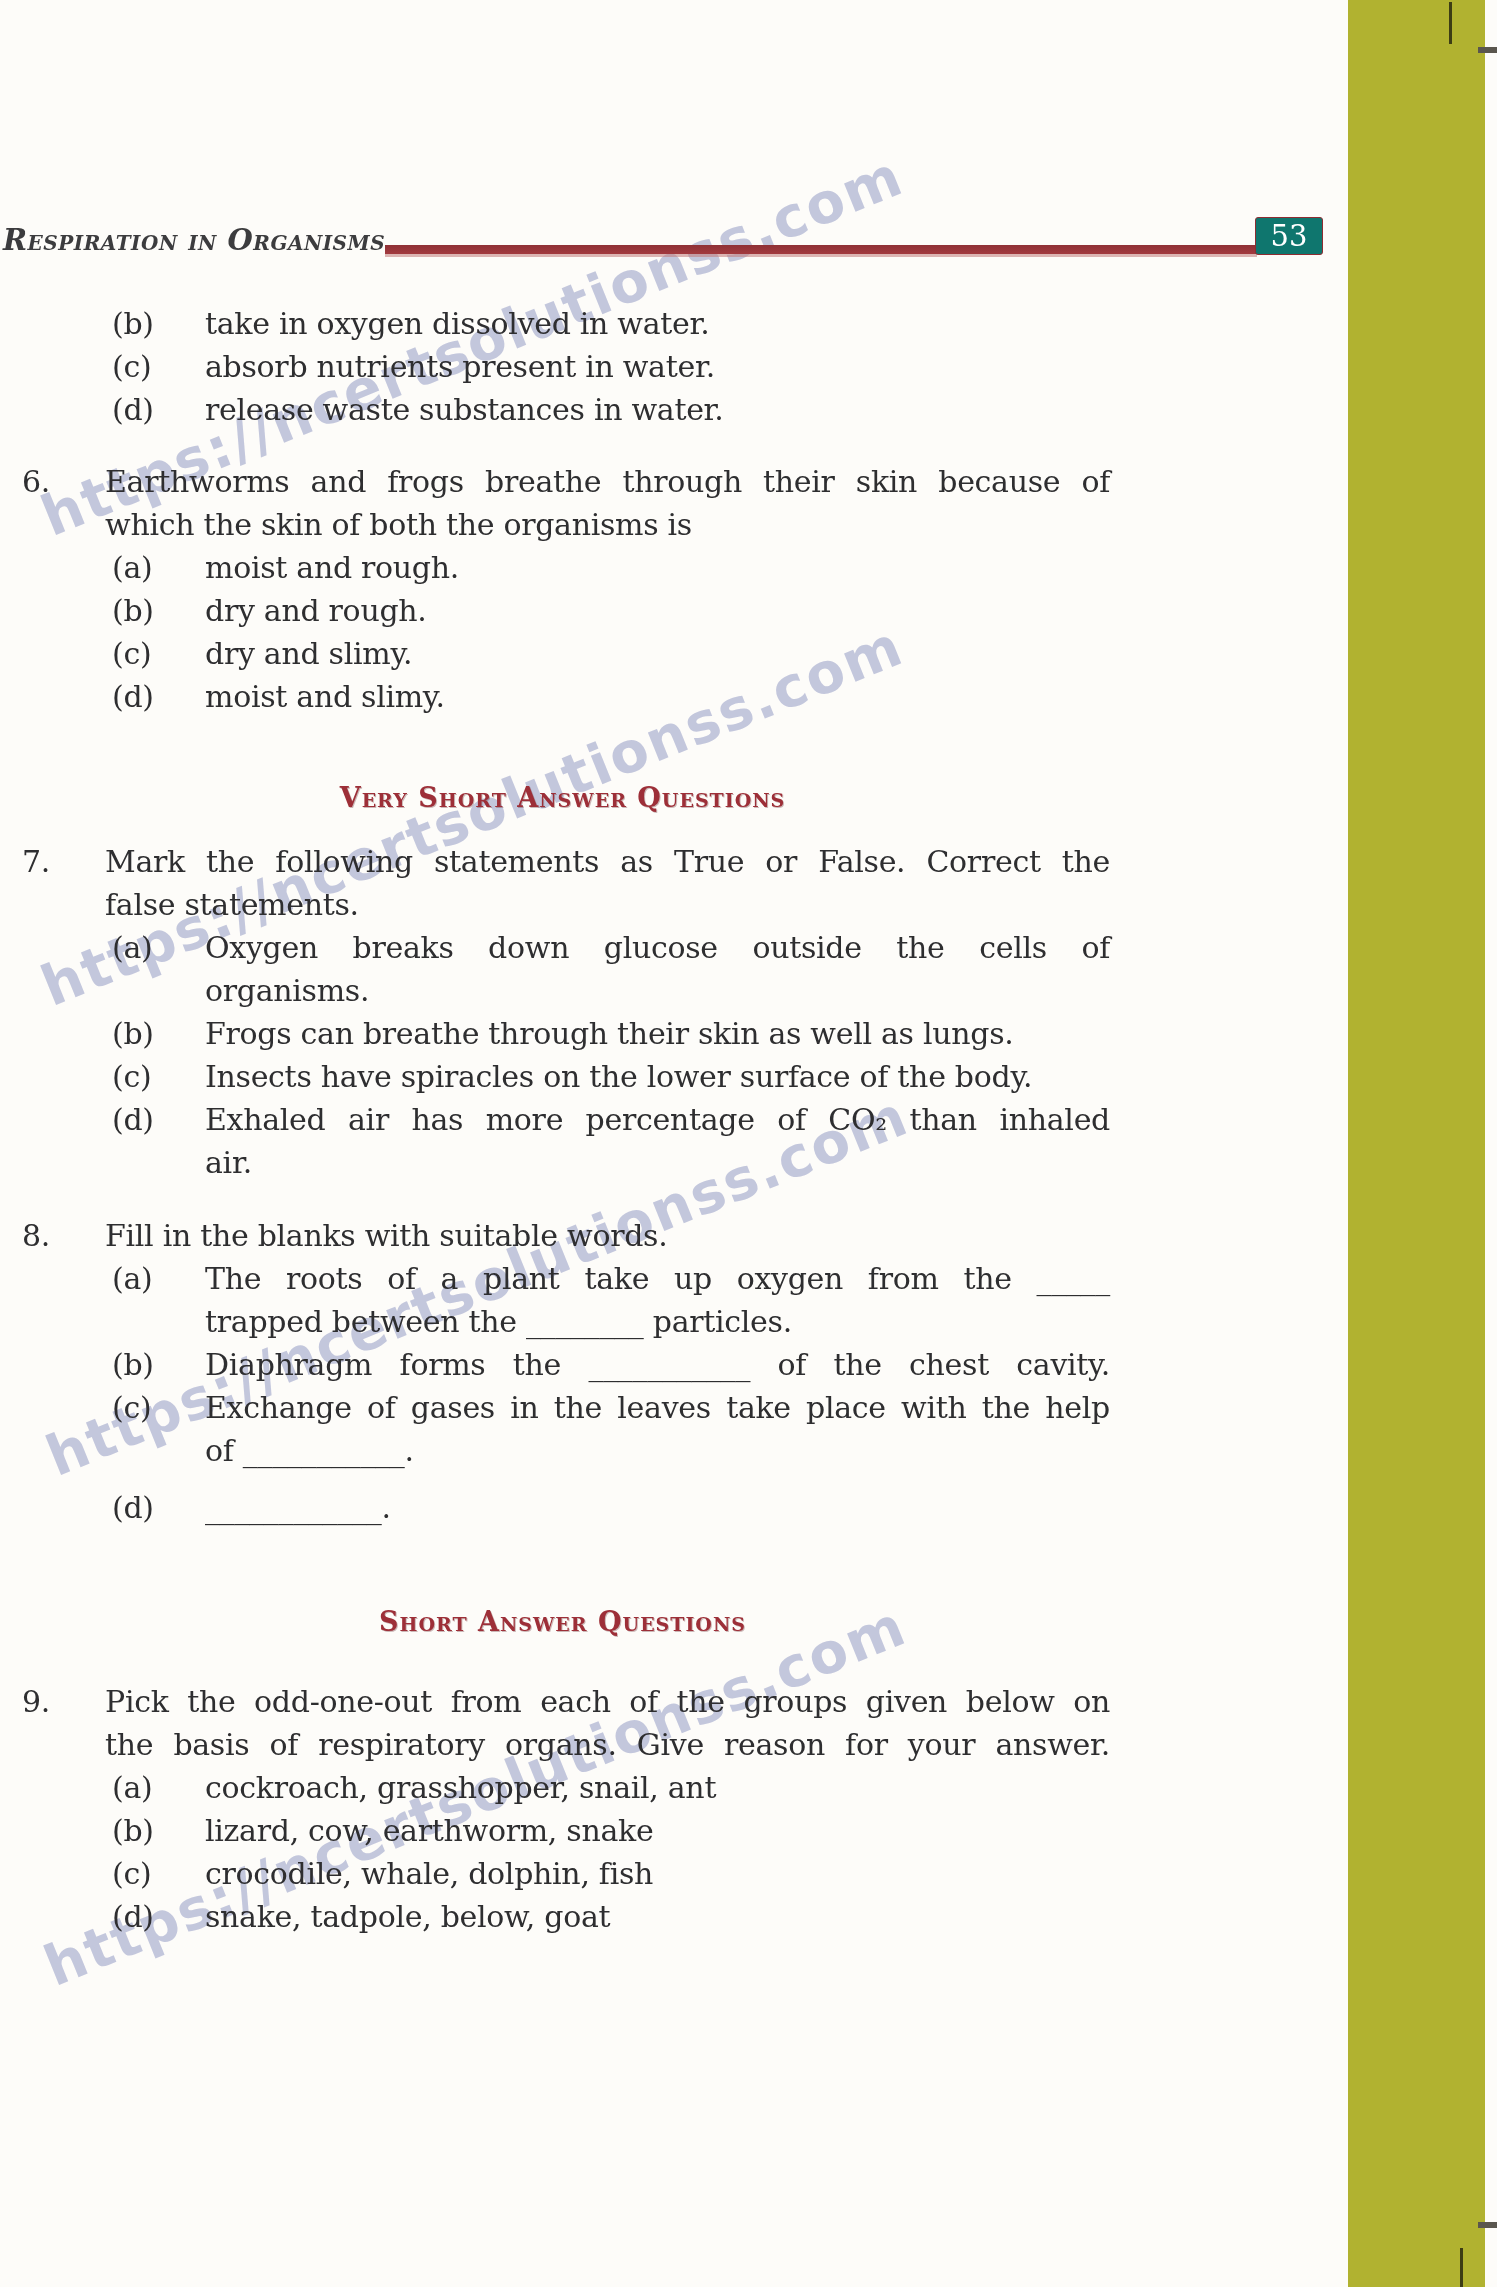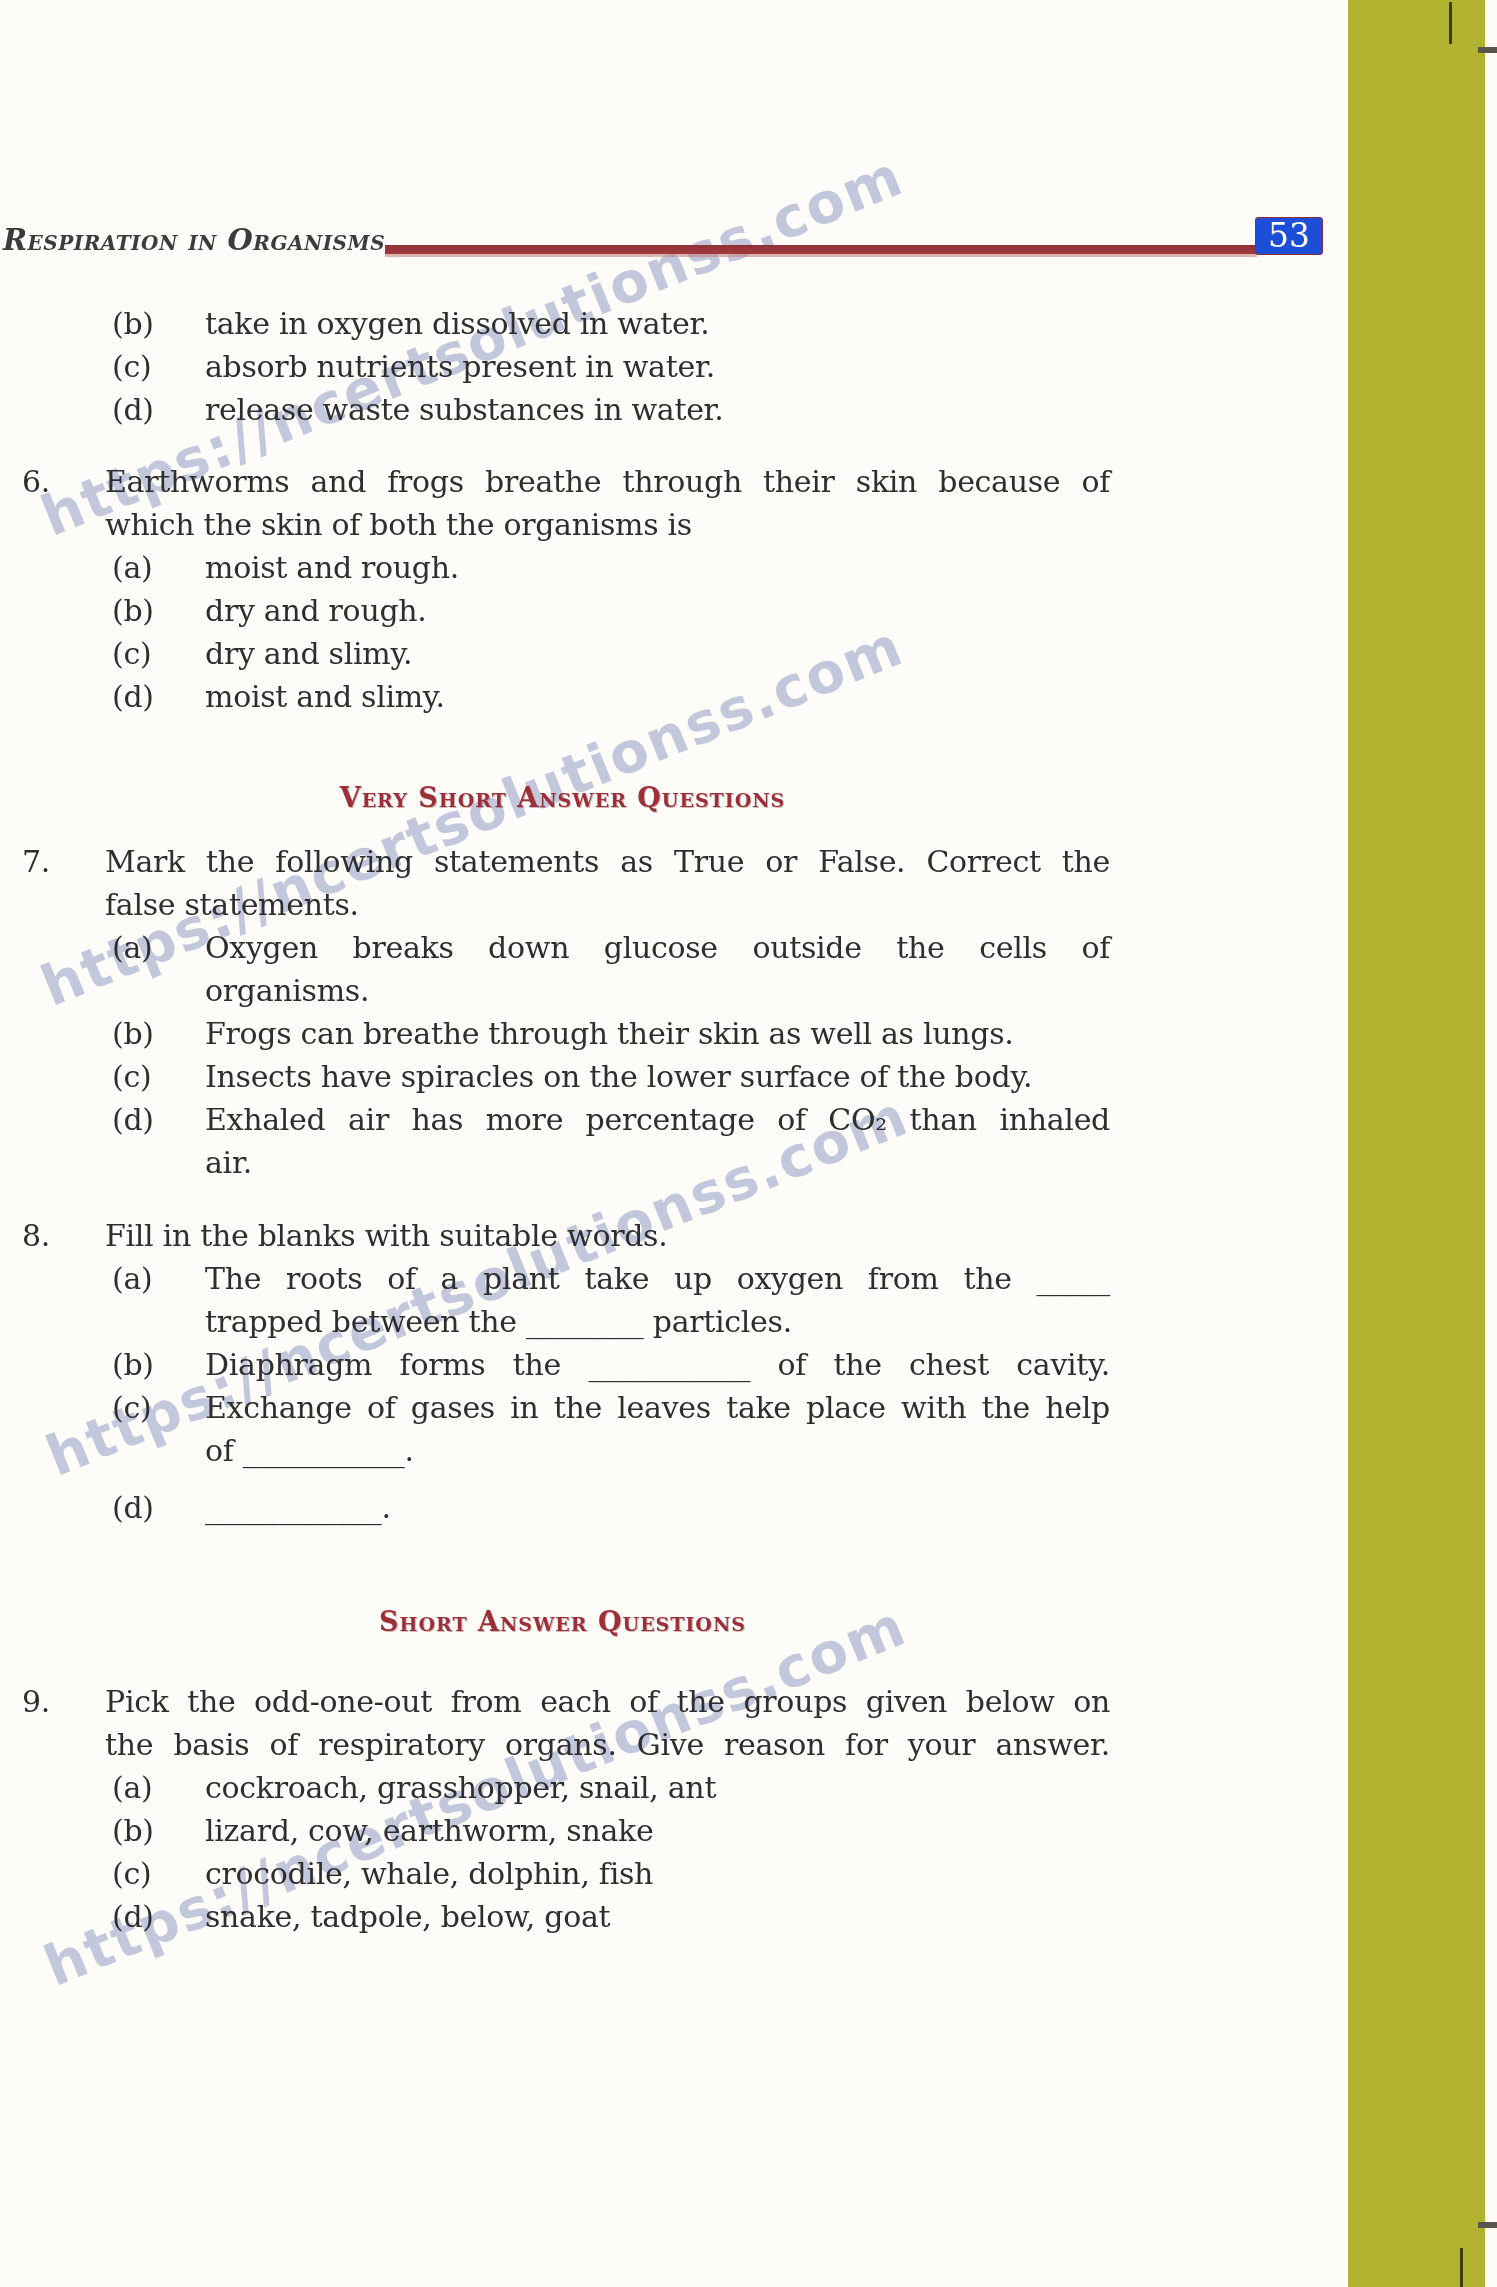--- a/index.html
+++ b/index.html
@@ -39,23 +39,23 @@
     font-size:29px;line-height:37px;letter-spacing:0.5px;color:#3c3c3e;
     white-space:nowrap;
   }
   .header-rule{
     position:absolute;left:385px;top:245px;width:872px;height:9px;z-index:3;
     background:linear-gradient(#8f3136,#a23a3f);
     box-shadow:0 3px 0 rgba(193,122,122,0.55);
   }
   .page-badge{
     position:absolute;left:1255px;top:217px;width:68px;height:38px;z-index:3;
-    background:#1d4ed8;border:1px solid #8e2d32;border-radius:3px;
+    background:#0f766e;border:1px solid #8e2d32;border-radius:3px;
     box-sizing:border-box;
-    color:#fff;font-size:33px;line-height:36px;text-align:center;
+    color:#fff;font-size:29px;line-height:36px;text-align:center;
   }
   
   .q{position:absolute;left:0;width:1130px;z-index:2;font-size:30px;letter-spacing:-0.3px;}
   .qnum{position:absolute;left:22px;top:0;line-height:43px;}
   .qbody{margin-left:105px;width:1005px;}
   .qline{line-height:43px;}
   .just{text-align:justify;text-align-last:justify;}
   .opts{width:100%;}
   .opt{position:relative;padding-left:100px;box-sizing:border-box;width:1005px;}
   .olabel{position:absolute;left:7px;top:0;line-height:43px;}

